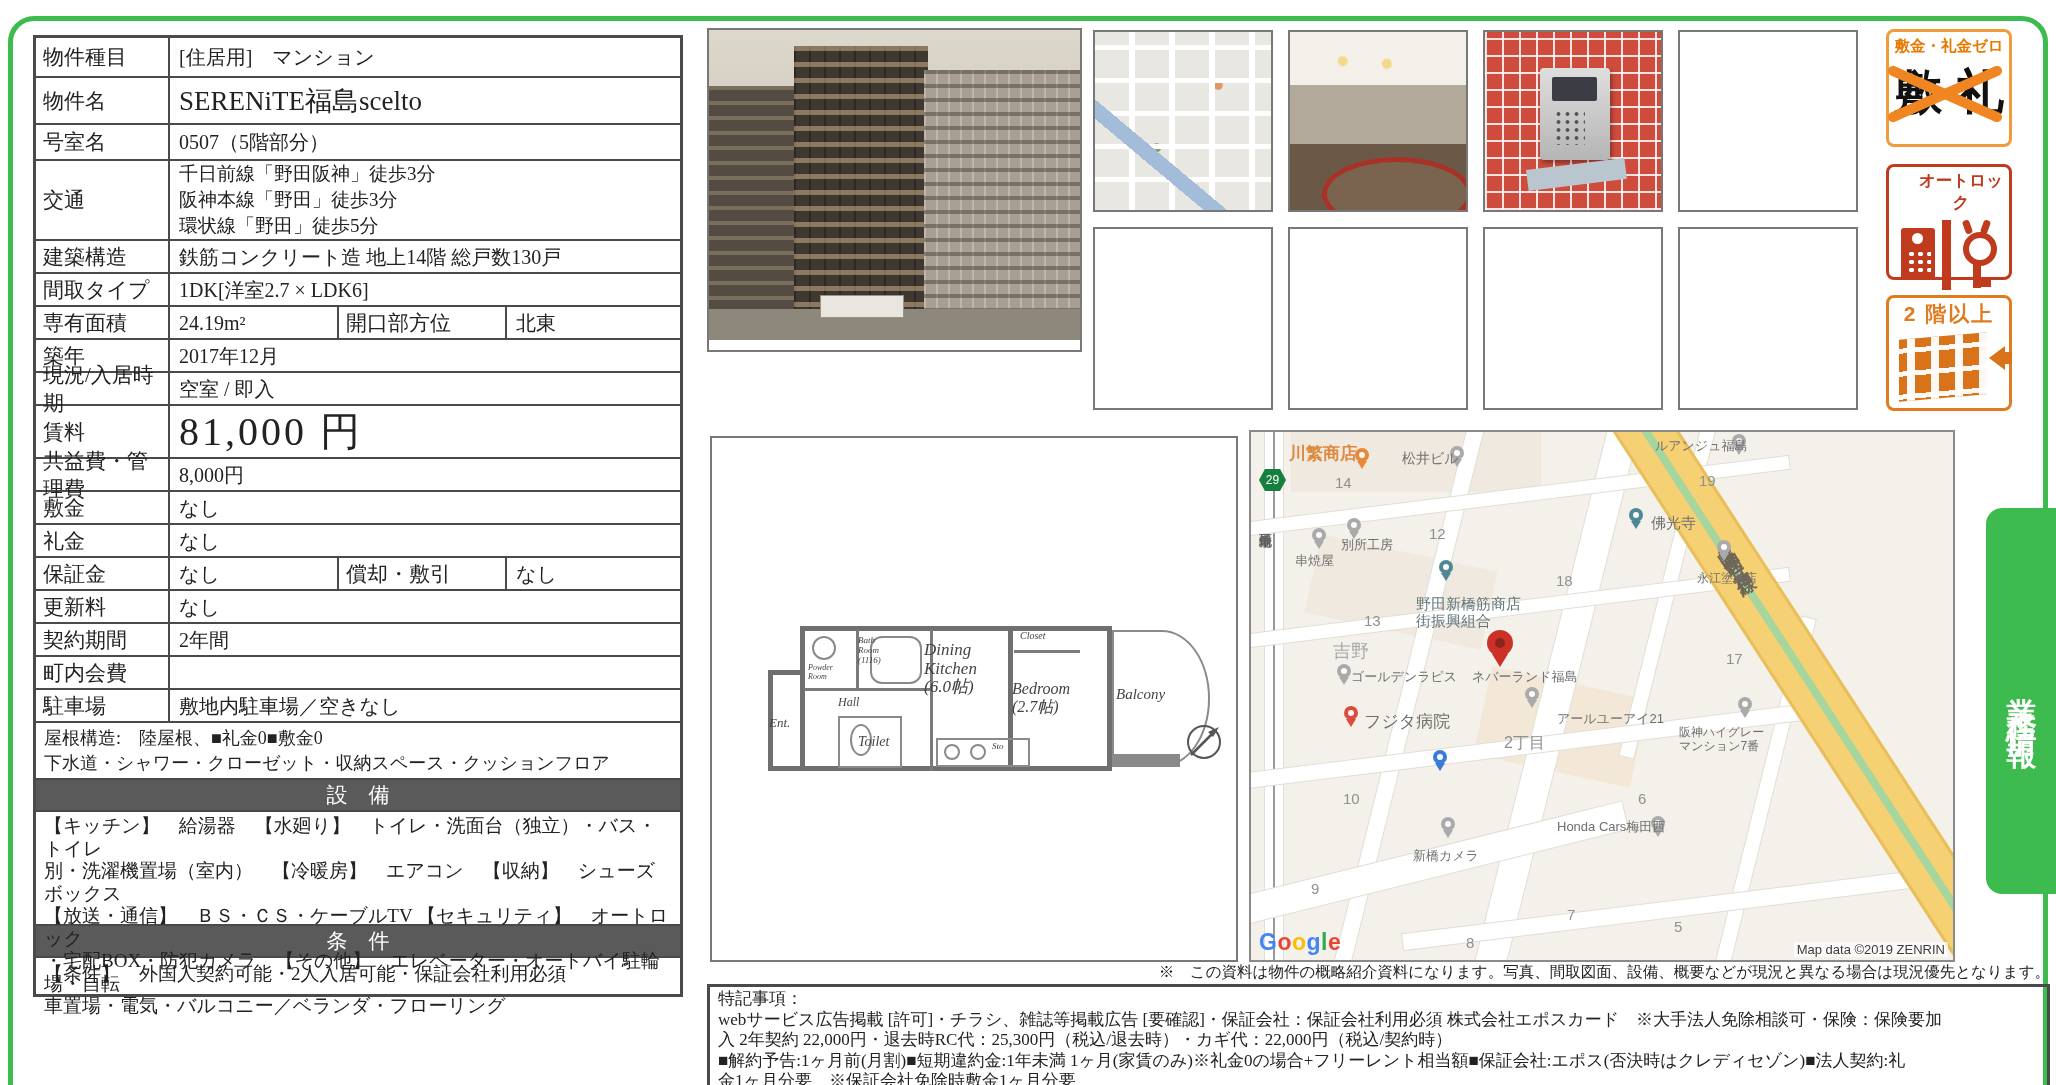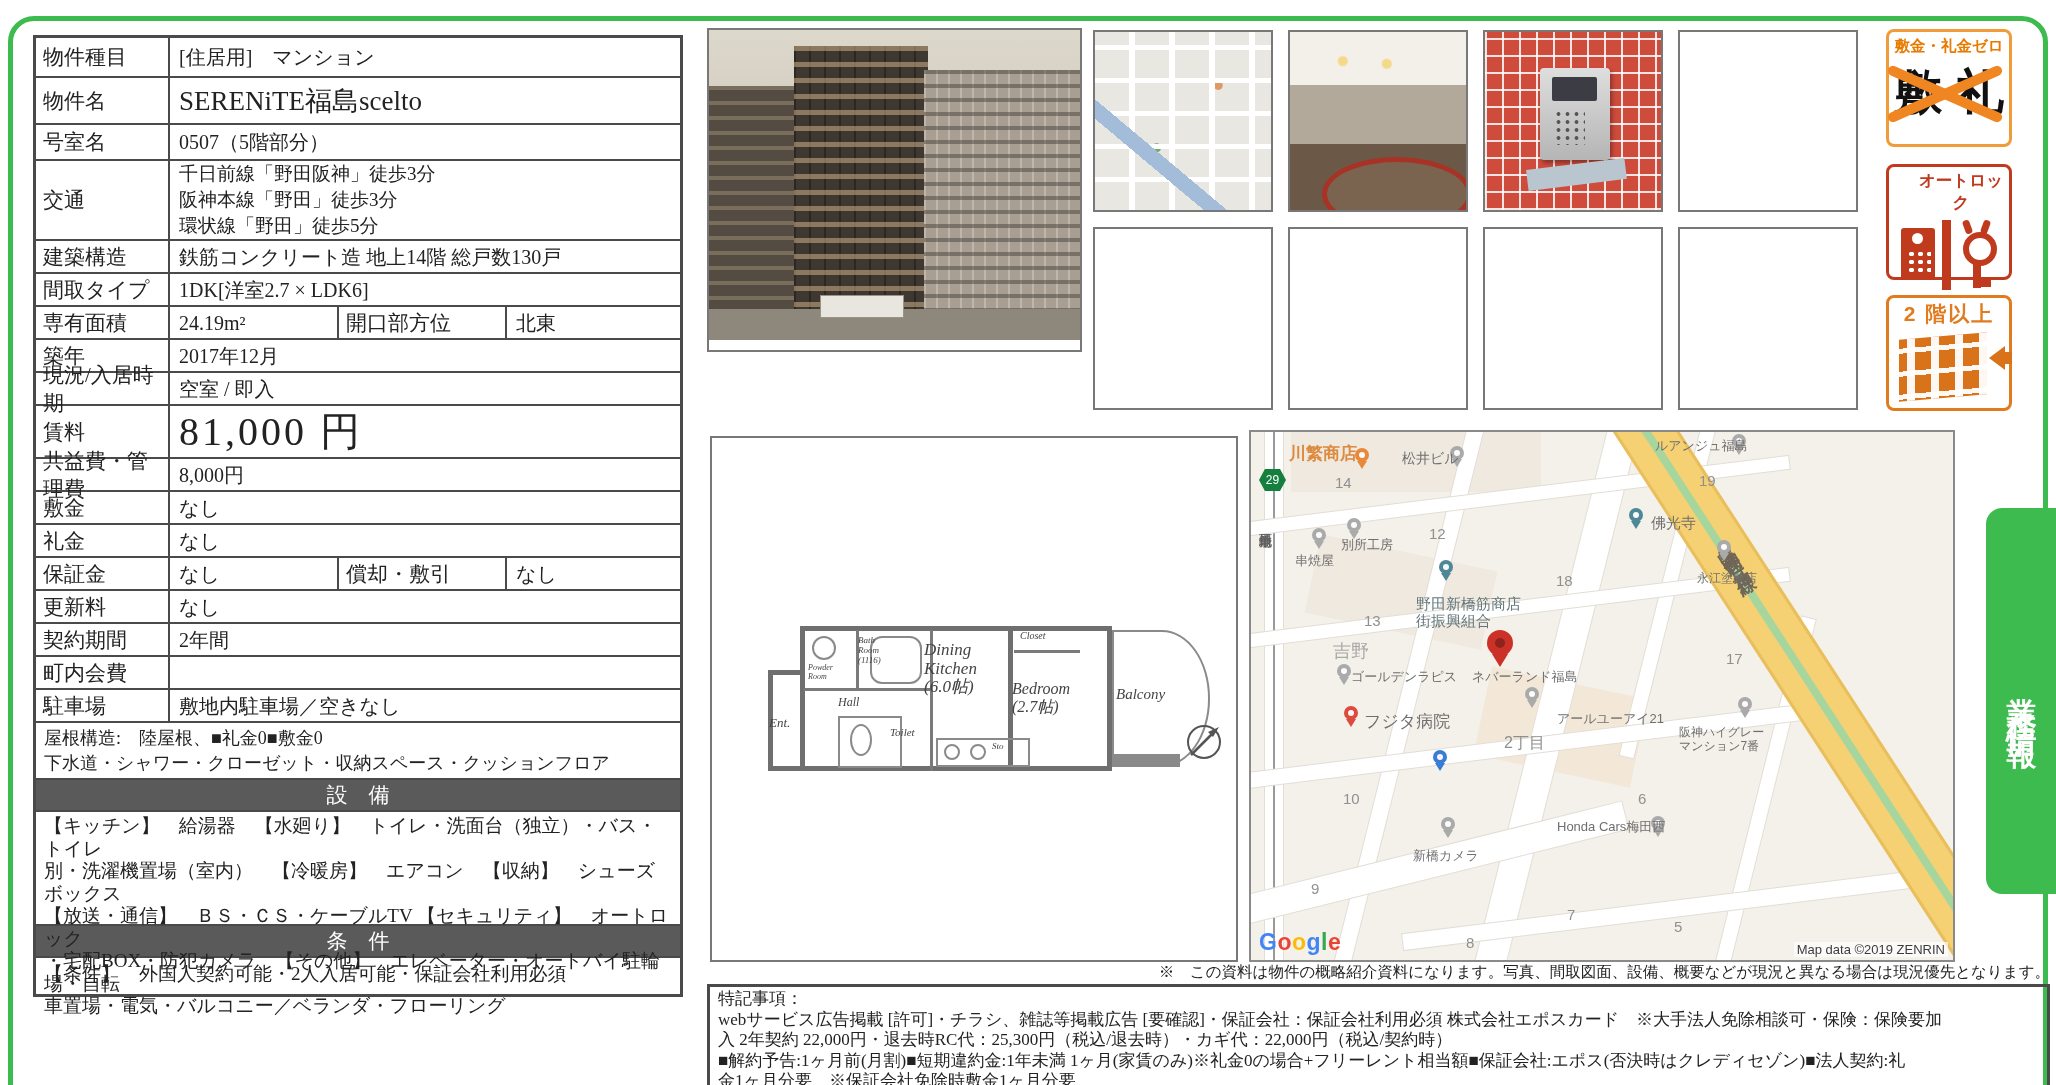--- a/index.html
+++ b/index.html
@@ -332,21 +332,21 @@
 
       <div class="fpl" style="left: 126px; top: 258px; font-size: 12px;">Hall</div>
 
       <div class="fpl" style="left: 96px; top: 226px; font-size: 8px;">Powder
 Room</div>
 
       <div class="fpl" style="left: 146px; top: 198px; font-size: 9px;">Bath
 Room
 (1116)</div>
 
-      <div class="fpl" style="left: 146px; top: 288px; font-size: 11px; margin-left: 32px;">Toilet</div>
+      <div class="fpl" style="left: 146px; top: 296px; font-size: 14px;">Toilet</div>
 
       <div class="fpl" style="left: 280px; top: 304px; font-size: 9px;">Sto</div>
 
       <div class="fpl" style="left: 308px; top: 192px; font-size: 10px;">Closet</div>
 
       <div class="fpl" style="left: 212px; top: 203px; font-size: 17px; width: 100px;">Dining
 Kitchen
 (6.0帖)</div>
 
       <div class="fpl" style="left: 300px; top: 242px; font-size: 16px; width: 96px;">Bedroom

